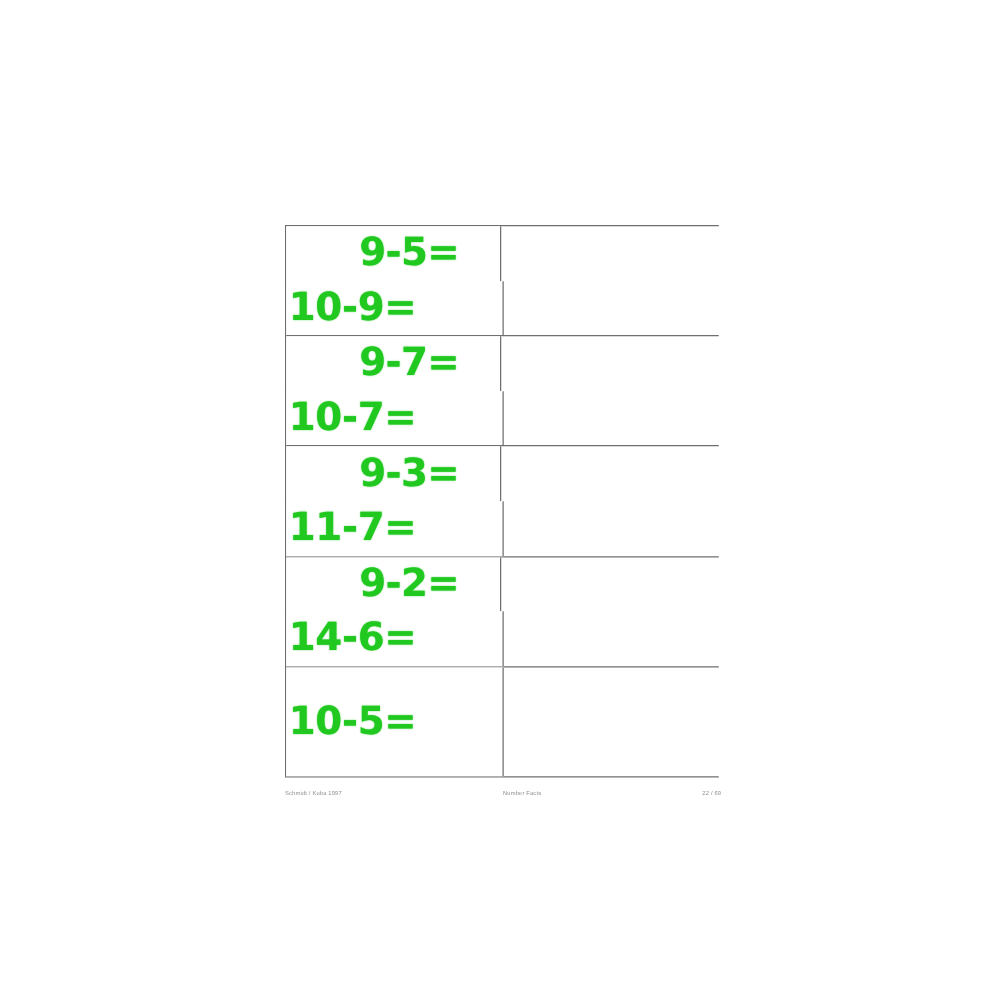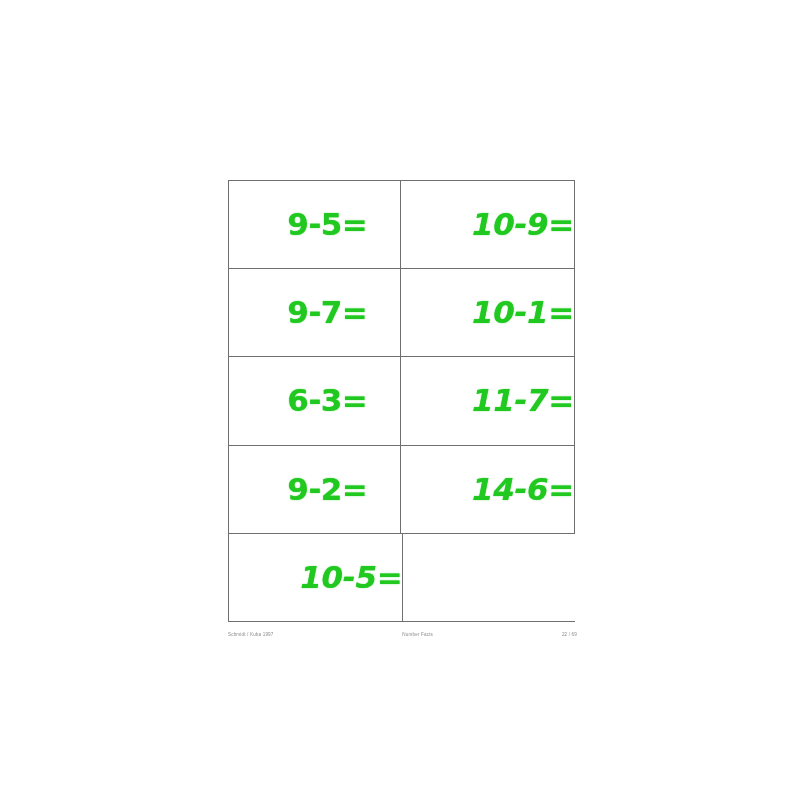--- a/index.html
+++ b/index.html
@@ -39,42 +39,42 @@
     box-sizing: border-box;
     background: #ffffff;
   }
 
   .card-row {
     display: flex;
     width: 100%;
     height: 20%;
     box-sizing: border-box;
     border-bottom: 1px solid #6f6f6f;
+    flex-direction: column;
   }
 
   .card-cell {
     box-sizing: border-box;
     border-right: 1px solid #6f6f6f;
     display: flex;
     align-items: center;
     height: 100%;
     background: #ffffff;
   }
 
   .card-cell.col-left {
     width: 49.6%;
     justify-content: center;
     padding-left: 26px;
   }
 
   .card-cell.col-right {
     width: 50.4%;
-    justify-content: flex-end;
+    justify-content: flex-start;
     padding-left: 2px;
-    font-style: italic;
   }
 
   .fact-text {
     color: #20c820;
     font-family: "DejaVu Sans", sans-serif;
     font-weight: 600;
     font-size: 31px;
     letter-spacing: -0.5px;
     line-height: 1;
     white-space: nowrap;
@@ -121,27 +121,27 @@
       <div class="card-cell col-right">
         <span class="fact-text">10-9=</span>
       </div>
     </div>
 
     <div class="card-row">
       <div class="card-cell col-left">
         <span class="fact-text">9-7=</span>
       </div>
       <div class="card-cell col-right">
-        <span class="fact-text">10-1=</span>
+        <span class="fact-text">10-7=</span>
       </div>
     </div>
 
     <div class="card-row">
       <div class="card-cell col-left">
-        <span class="fact-text">6-3=</span>
+        <span class="fact-text">9-3=</span>
       </div>
       <div class="card-cell col-right">
         <span class="fact-text">11-7=</span>
       </div>
     </div>
 
     <div class="card-row">
       <div class="card-cell col-left">
         <span class="fact-text">9-2=</span>
       </div>

